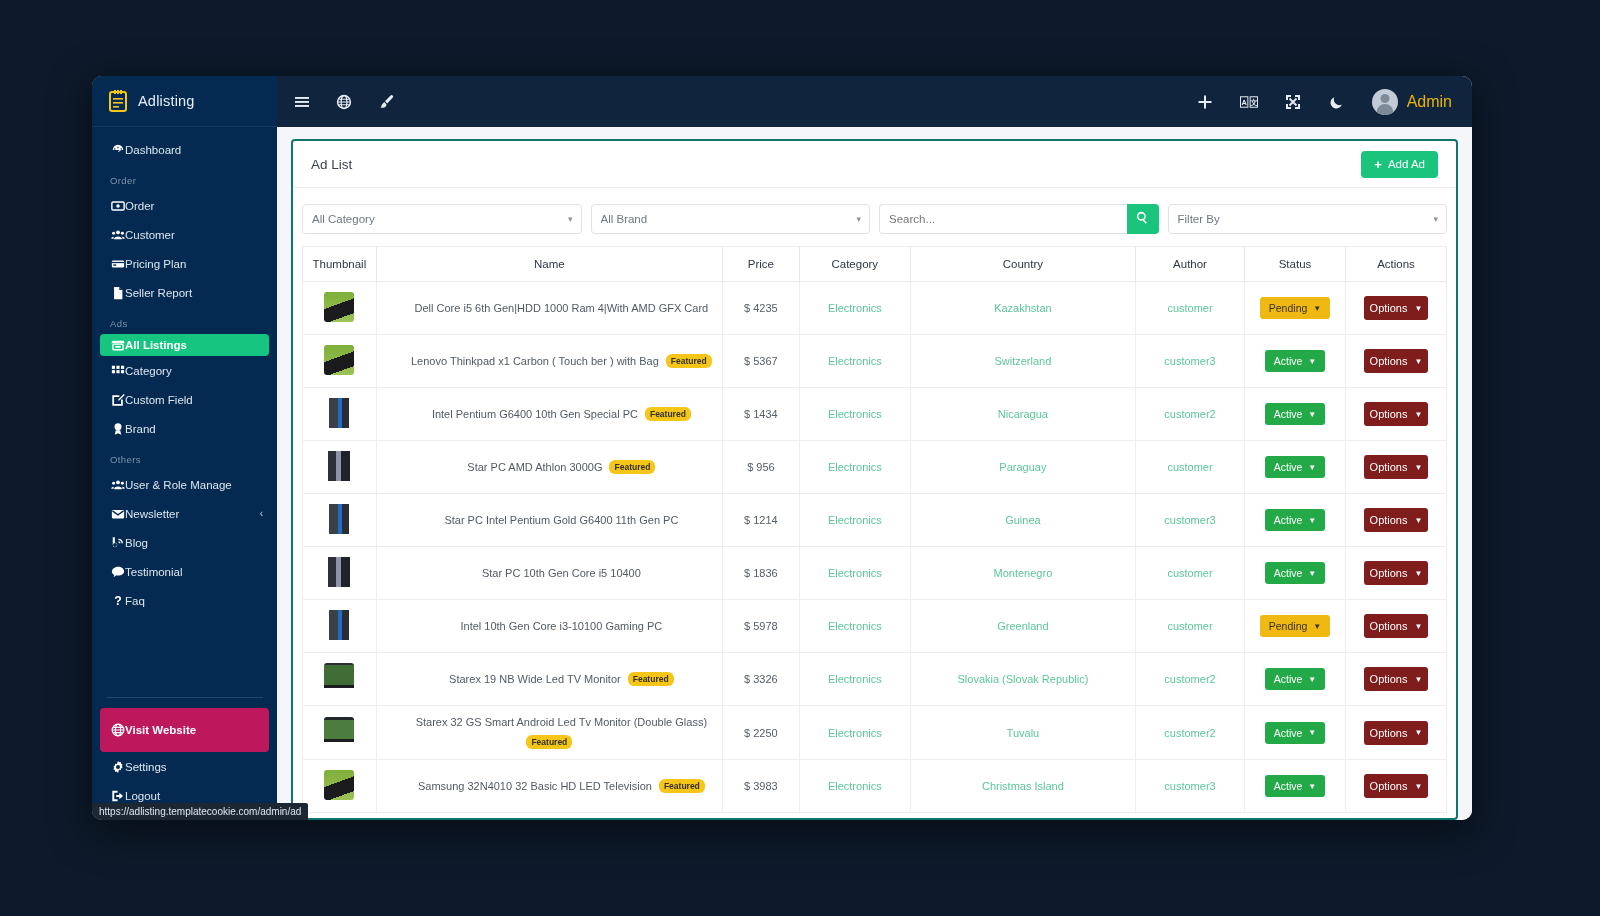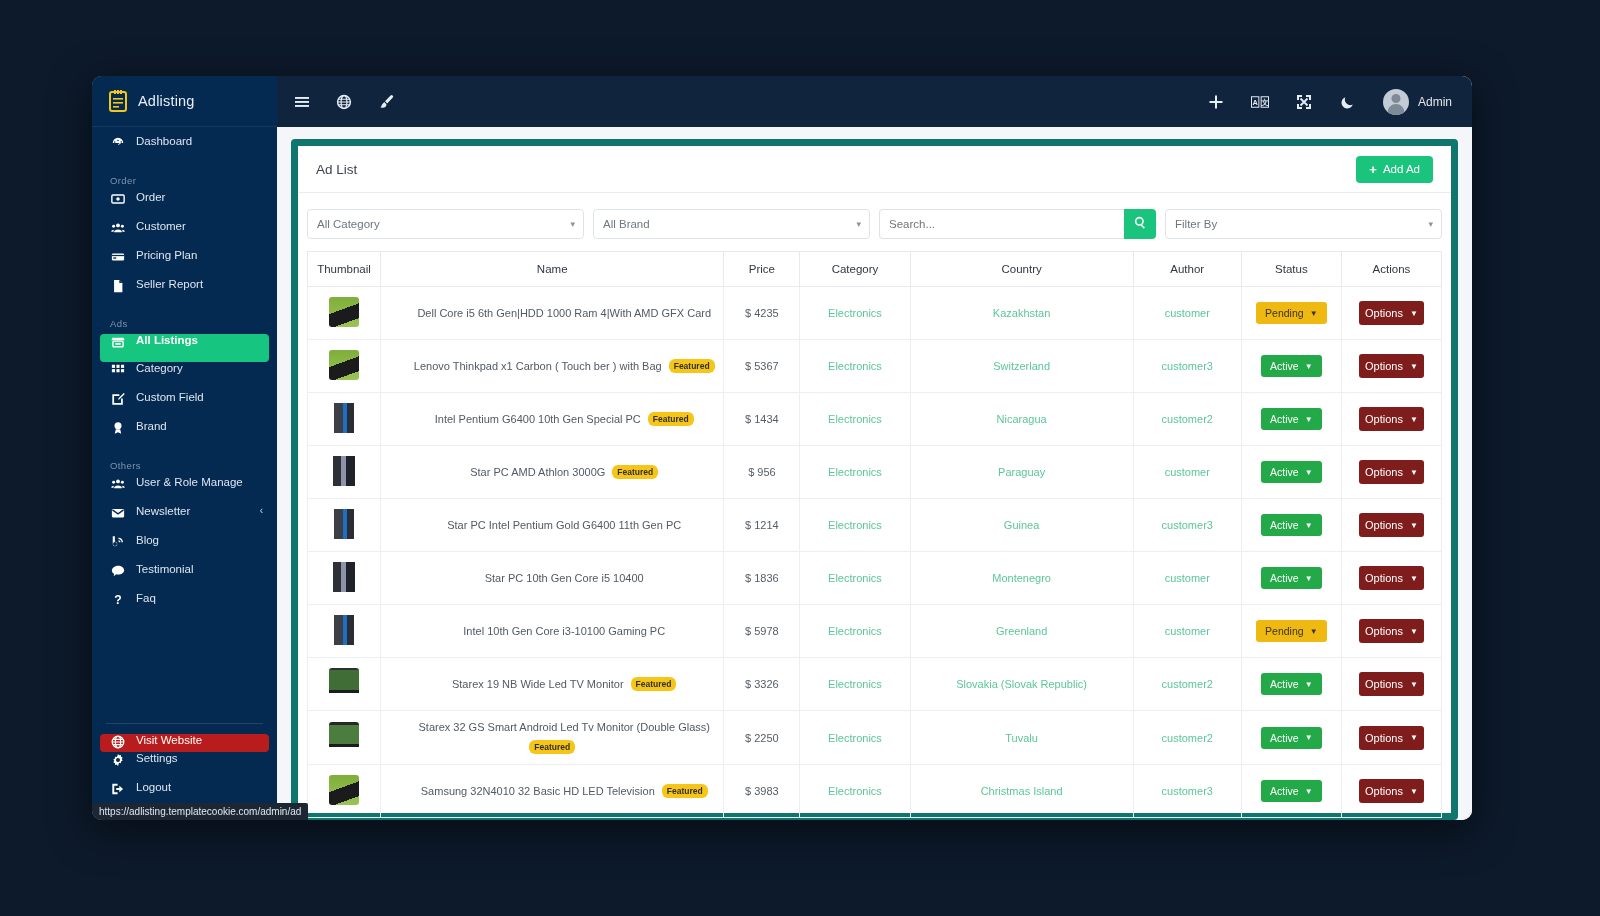--- a/index.html
+++ b/index.html
@@ -37,35 +37,35 @@
   }
   .brand-icon { width: 20px; height: 22px; position: relative; }
   .brand-title { font-size: 14.5px; color: #e8eef5; letter-spacing: .2px; }
 
   .nav-scroll { flex: 1; overflow: hidden; padding-top: 8px; }
   .nav-section {
     font-size: 9.5px; color: #7d93ab;
     padding: 11px 0 5px 18px; letter-spacing: .4px;
   }
   .nav-item {
-    display: flex; align-items: flex-start; gap: 11px;
+    display: flex; align-items: center; 
     height: 29px; padding: 0 14px 0 18px;
     font-size: 11.5px; color: #dde5ee;
     cursor: pointer; position: relative;
   }
   .nav-item .ico { width: 15px; height: 15px; flex: 0 0 15px;
     display: flex; align-items: center; justify-content: center; }
   .nav-item .ico svg { width: 14px; height: 14px; fill: #ffffff; }
   .nav-item.active {
     background: #16c57f; margin: 0 8px; border-radius: 4px;
-    padding-left: 10px; height: 28px; color: #fff; font-weight: bold;
+    padding-left: 10px; height: 22px; color: #fff; font-weight: bold;
   }
   .nav-item.visit {
-    background: #b91c1c; margin: 0 8px; border-radius: 4px;
-    padding-left: 10px; height: 18px; color: #fff;
+    background: #be185d; margin: 0 8px; border-radius: 4px;
+    padding-left: 10px; height: 44px; color: #fff; font-weight: bold;
   }
   .nav-item .chev-right { margin-left: auto; font-size: 10px; color: #cfd9e4; }
 
   .nav-bottom { padding-bottom: 10px; }
   .nav-divider { height: 1px; background: rgba(255,255,255,.13); margin: 6px 14px 10px; }
 
   .status-url {
     position: absolute; left: 0; bottom: -1px;
     background: #1c2733; color: #dfe6ee;
     font-size: 10px; padding: 3px 7px 4px;
@@ -94,26 +94,26 @@
   .avatar::before {
     content: ""; position: absolute; left: 50%; top: 5px;
     width: 9px; height: 9px; border-radius: 50%;
     background: #7e8a97; transform: translateX(-50%);
   }
   .avatar::after {
     content: ""; position: absolute; left: 50%; top: 15px;
     width: 17px; height: 13px; border-radius: 9px 9px 0 0;
     background: #7e8a97; transform: translateX(-50%);
   }
-  .admin-name { font-size: 12px; color: #e5e5e5; }
+  .admin-name { font-size: 16px; color: #eab308; }
 
   .content { flex: 1; background: #f4f6f9; overflow: hidden; padding: 12px 14px 0; }
   .card {
     background: #fff; border-radius: 4px;
-    border: 7px solid #0f766e;
+    border: 2px solid #0f766e;
     height: 100%;
   }
   .card-head {
     height: 47px; display: flex; align-items: center;
     padding: 0 18px; border-bottom: 1px solid #eaedf0;
   }
   .card-title { font-size: 13.5px; color: #3b4452; }
   .add-btn {
     margin-left: auto; background: #1bc47d; color: #fff;
     border: none; border-radius: 4px;

